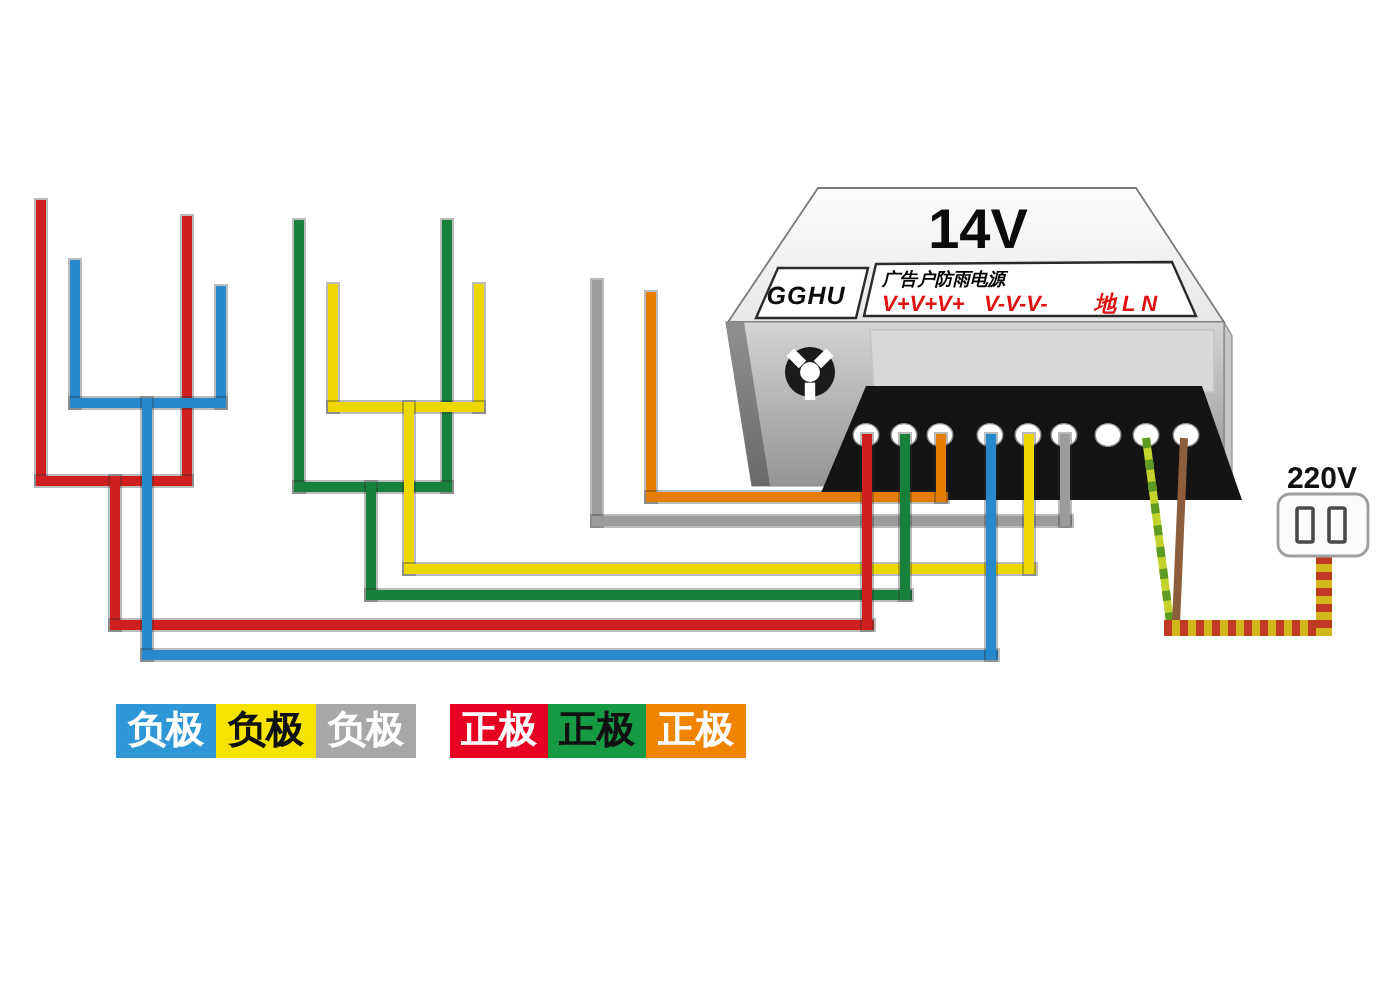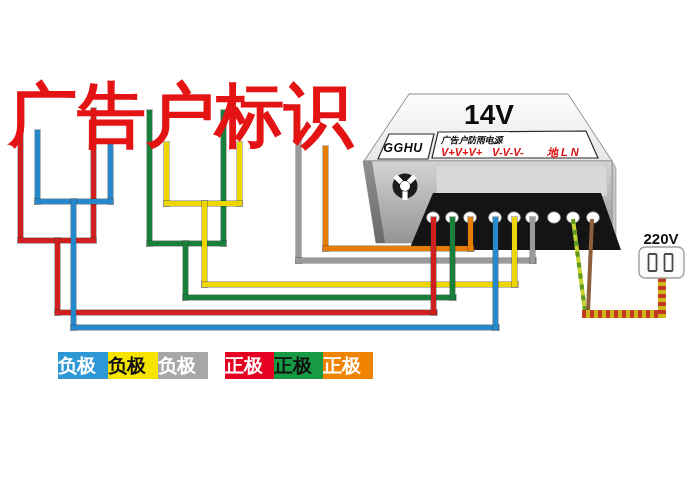--- a/index.html
+++ b/index.html
@@ -13,21 +13,21 @@
   .w-red{background:#d01f1f;}
   .w-blue{background:#2589cb;}
   .w-green{background:#17813c;}
   .w-yellow{background:#eed600;}
   .w-gray{background:#9b9b9b;}
   .w-orange{background:#e57e00;}
   
   .title{position:absolute;left:8px;top:80px;z-index:10;font-size:69px;line-height:1.04;
          font-weight:900;color:#e41414;letter-spacing:0px;white-space:nowrap;}
   
-  .lg{position:absolute;top:352px;height:27px;line-height:27px;text-align:left;
+  .lg{position:absolute;top:352px;height:27px;line-height:27px;text-align:center;
       font-size:19px;font-weight:900;z-index:10;}
   .lg-blue{left:58px;width:50px;background:#2e97d5;color:#fff;}
   .lg-yellow{left:108px;width:50px;background:#f6e400;color:#111;}
   .lg-gray{left:158px;width:50px;background:#a7a7a7;color:#fff;}
   .lg-red{left:225px;width:49px;background:#e60021;color:#fff;}
   .lg-green{left:274px;width:49px;background:#169a44;color:#111;}
   .lg-orange{left:323px;width:50px;background:#f08300;color:#fff;}
 </style>
 </head>
 <body>
@@ -132,21 +132,20 @@
   <div class="wire w-orange" style="left:323px;top:146px;width:5px;height:105px"></div>
   <div class="wire w-orange" style="left:323px;top:246px;width:151px;height:5px"></div>
 
   <div class="wire drop w-red" style="left:431px;top:217px;width:5px;height:98px"></div>
   <div class="wire drop w-green" style="left:450px;top:217px;width:5px;height:83px"></div>
   <div class="wire drop w-orange" style="left:468px;top:217px;width:5px;height:34px"></div>
   <div class="wire drop w-blue" style="left:493px;top:217px;width:5px;height:113px"></div>
   <div class="wire drop w-yellow" style="left:512px;top:217px;width:5px;height:70px"></div>
   <div class="wire drop w-gray" style="left:530px;top:217px;width:5px;height:46px"></div>
 
-  <div class="title">广告户标识</div>
 
   <div class="lg lg-blue">负极</div>
   <div class="lg lg-yellow">负极</div>
   <div class="lg lg-gray">负极</div>
   <div class="lg lg-red">正极</div>
   <div class="lg lg-green">正极</div>
   <div class="lg lg-orange">正极</div>
 
 </div>
 

